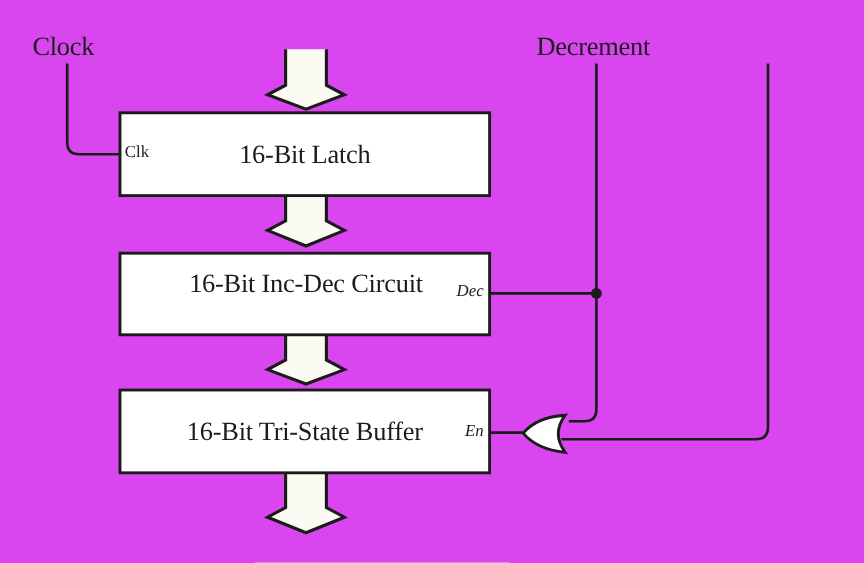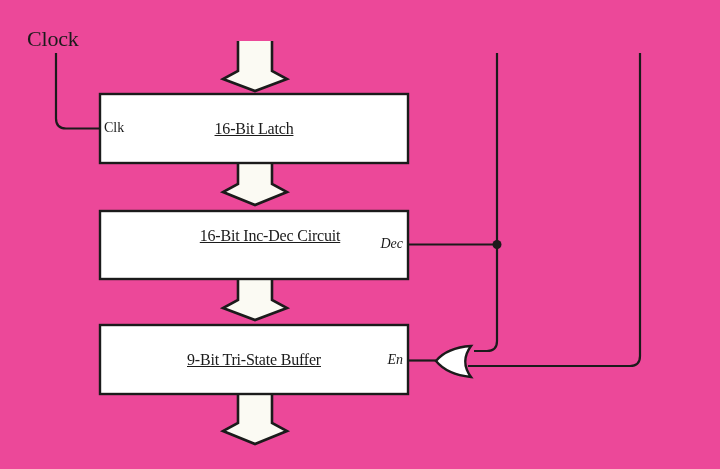--- a/index.html
+++ b/index.html
@@ -4,21 +4,21 @@
 <style>
   html, body {
     margin: 0;
     padding: 0;
     background: #ffffff;
   }
   .canvas {
     position: relative;
     width: 720px;
     height: 469px;
-    background: #ec4899;
+    background: #d946ef;
     font-family: "Liberation Serif", "DejaVu Serif", serif;
     color: #1b1b1b;
     overflow: hidden;
   }
   .shape-layer {
     position: absolute;
     left: 0;
     top: 0;
     width: 720px;
     height: 469px;
@@ -28,24 +28,23 @@
     font-size: 22px;
     line-height: 22px;
     letter-spacing: -0.2px;
     white-space: nowrap;
   }
   .block-label {
     position: absolute;
     display: flex;
     align-items: center;
     justify-content: center;
-    font-size: 16px;
+    font-size: 22px;
     letter-spacing: -0.2px;
     white-space: nowrap;
-    text-decoration: underline;
   }
   .port-label {
     position: absolute;
     font-size: 14px;
     line-height: 20px;
     height: 20px;
     white-space: nowrap;
   }
   .port-right { text-align: right; font-style: italic; }
 </style>
@@ -69,22 +68,23 @@
     <path fill="#fbfaf3" stroke-width="2.6" d="M238,395 V423 L223,431 L255,444 L287,431 L272,423 V395"></path>
 
     <rect x="100" y="94" width="308" height="69" fill="#ffffff" stroke-width="2.4"></rect>
     <rect x="100" y="211" width="308" height="68" fill="#ffffff" stroke-width="2.4"></rect>
     <rect x="100" y="325" width="308" height="69" fill="#ffffff" stroke-width="2.4"></rect>
 
     <path fill="#ffffff" stroke-width="2.4" d="M436,361 Q447,347.5 471,346 Q459.5,361.5 471,377 Q447,374.5 436,361 Z"></path>
   </svg>
 
   <div class="sig-label" style="left:27px; top:28px;">Clock</div>
+  <div class="sig-label" style="left:447px; top:28px;">Decrement</div>
 
   <div class="block-label" style="left:99px; top:93px; width:310px; height:71px;">16-Bit Latch</div>
-  <div class="block-label" style="left:115px; top:210px; width:310px; height:52px;">16-Bit Inc-Dec Circuit</div>
-  <div class="block-label" style="left:99px; top:324px; width:310px; height:71px;">9-Bit Tri-State Buffer</div>
+  <div class="block-label" style="left:100px; top:210px; width:310px; height:52px;">16-Bit Inc-Dec Circuit</div>
+  <div class="block-label" style="left:99px; top:324px; width:310px; height:71px;">16-Bit Tri-State Buffer</div>
 
   <div class="port-label" style="left:104px; top:118px;">Clk</div>
   <div class="port-label port-right" style="left:340px; top:234px; width:63px;">Dec</div>
   <div class="port-label port-right" style="left:355px; top:350px; width:48px;">En</div>
 
 </div>
 
 </body></html>

